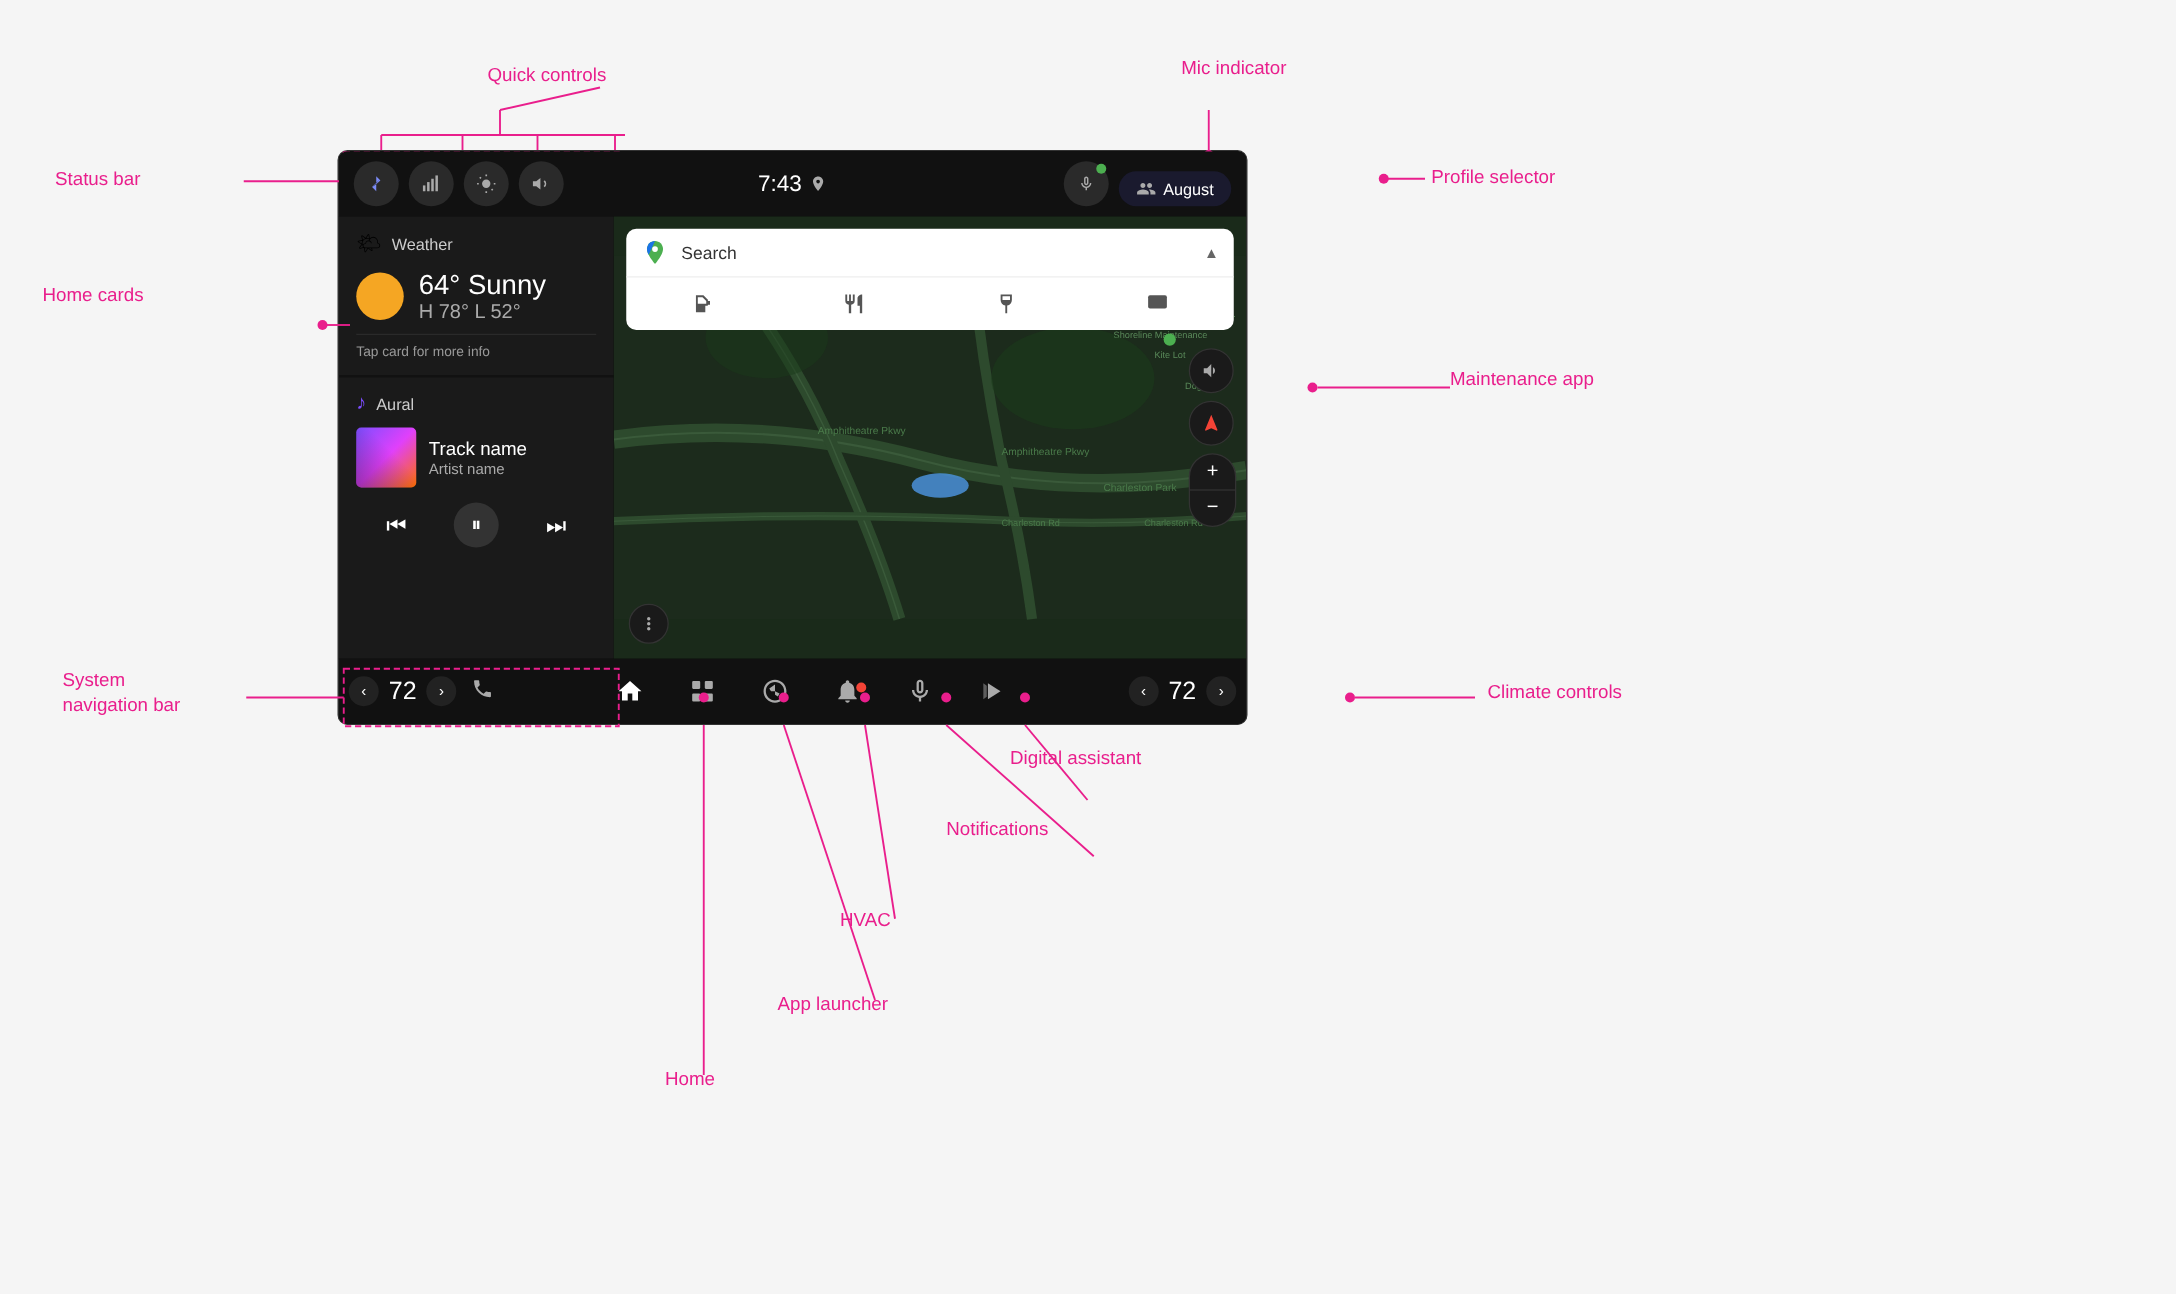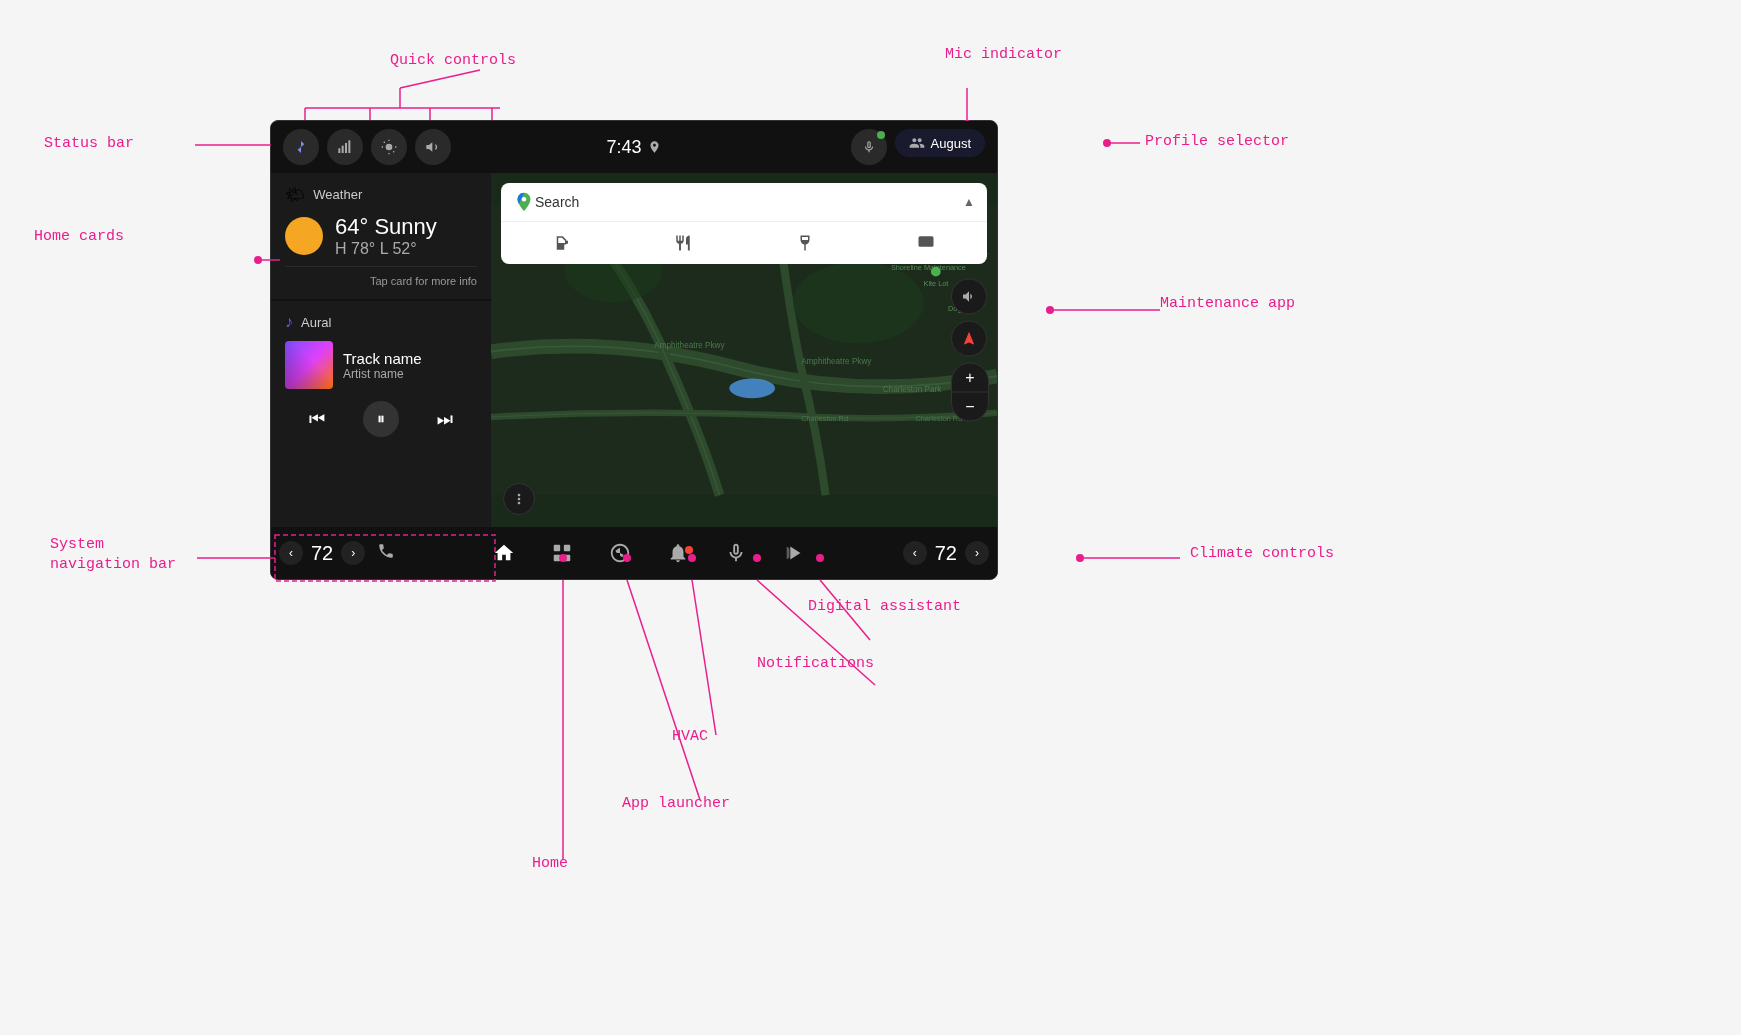--- a/index.html
+++ b/index.html
@@ -71,21 +71,21 @@
       color: #fff;
       font-size: 18px;
       font-weight: 400;
       display: flex;
       align-items: center;
       gap: 6px;
     }
 
     .status-bar-right {
       display: flex;
-      align-items: flex-start;
+      align-items: flex-end;
       gap: 8px;
     }
 
     .mic-btn {
       width: 36px;
       height: 36px;
       border-radius: 50%;
       background: #2a2a2a;
       display: flex;
       align-items: center;
@@ -175,21 +175,21 @@
     }
 
     .weather-range {
       color: #aaa;
       font-size: 16px;
     }
 
     .weather-tap {
       color: #999;
       font-size: 11px;
-      text-align: right;
+      text-align: left;
       margin-top: 8px;
       padding-top: 8px;
       border-top: 1px solid #2a2a2a;
     }
 
     
     .music-card {
       background: #1a1a1a;
       padding: 12px 14px;
       flex: 1;
@@ -294,20 +294,21 @@
       right: 10px;
       background: #fff;
       border-radius: 8px;
       overflow: hidden;
     }
 
     .search-top {
       display: flex;
       align-items: center;
       padding: 8px 12px;
+      gap: 10px;
       cursor: pointer;
     }
 
     .search-logo {
       width: 22px;
       height: 22px;
     }
 
     .search-text {
       flex: 1;
@@ -479,21 +480,20 @@
       justify-content: flex-end;
     }
 
     
     .label {
       position: absolute;
       color: #e91e8c;
       font-size: 15px;
       font-weight: 500;
       white-space: nowrap;
-      font-family: Liberation Mono, monospace;
     }
 
     .notification-dot {
       position: absolute;
       top: 4px;
       right: 4px;
       width: 8px;
       height: 8px;
       background: #f44336;
       border-radius: 50%;

